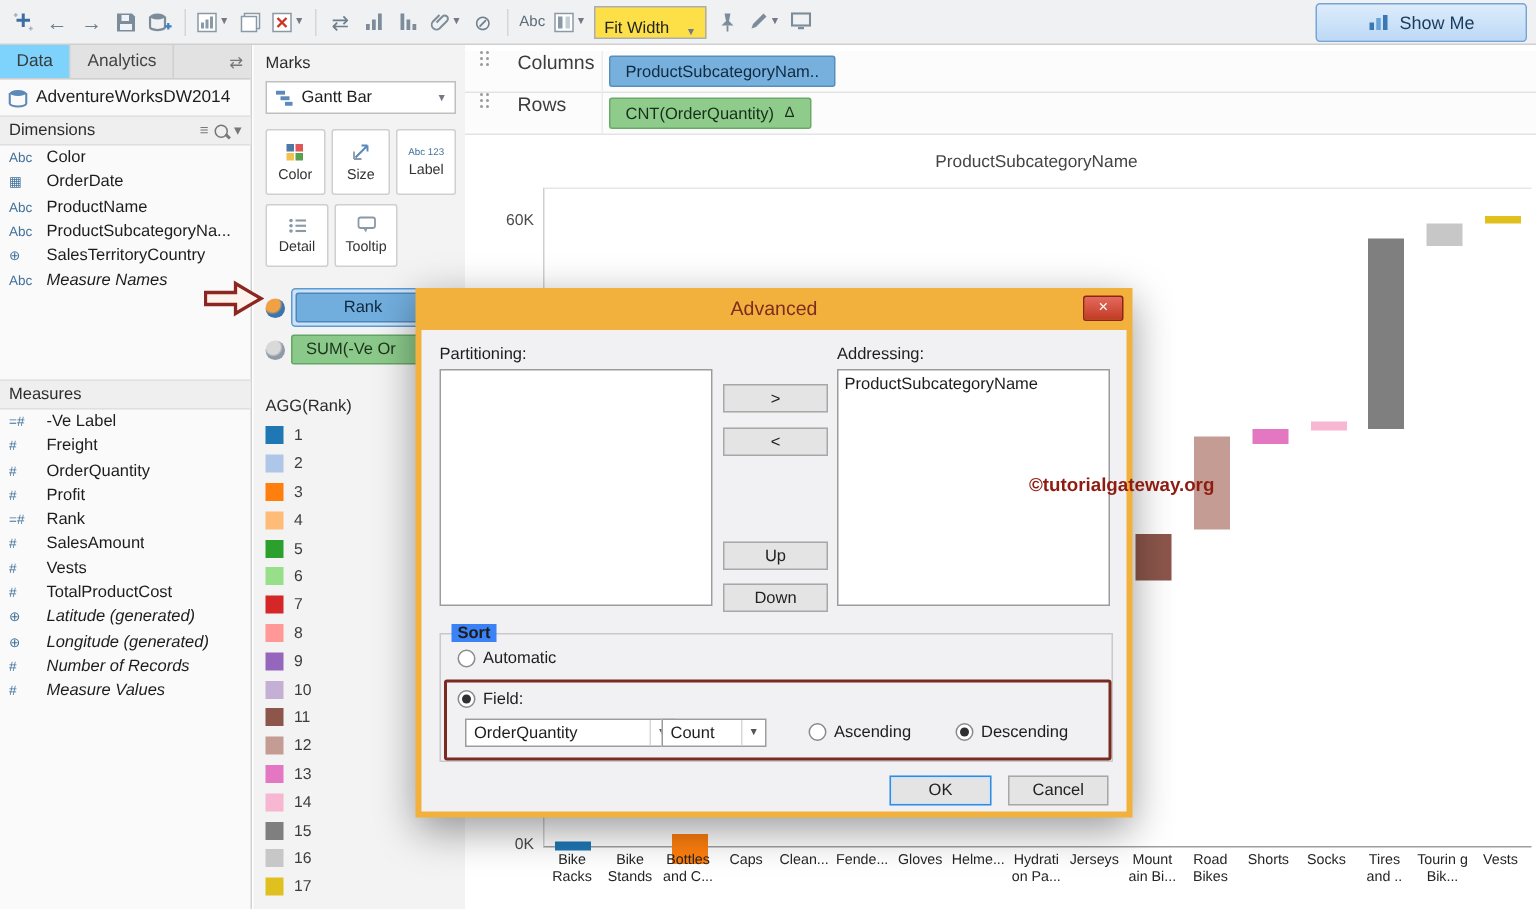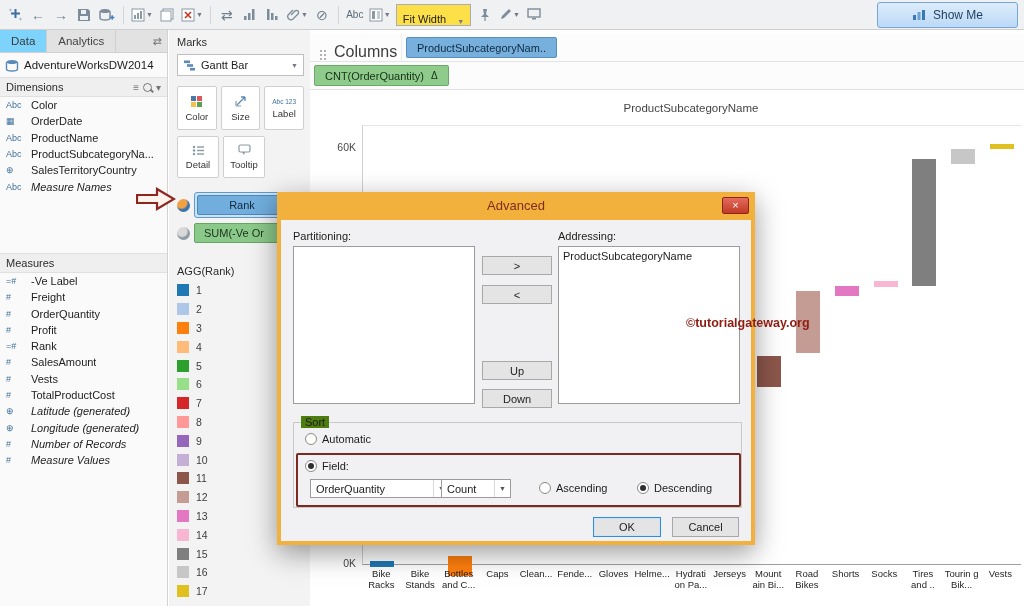--- a/index.html
+++ b/index.html
@@ -70,22 +70,22 @@
   .legend-title{height:16px;color:#2c2c2c;}
   .legend-item{display:flex;align-items:center;gap:7px;height:18.8px;}
   .swatch{width:12px;height:12px;flex:0 0 12px;}
   .legend-label{font-size:10.5px;color:#3d3d3d;}
 
   
   #canvas{position:absolute;left:310px;top:30px;width:714px;height:576px;background:#fff;}
   .shelf{position:absolute;left:0;width:100%;height:28px;display:flex;align-items:center;
          border-bottom:1px solid #e3e3e3;background:#fcfcfc;box-sizing:border-box;}
   #columns-shelf{top:4px;} #rows-shelf{top:32px;}
-  .shelf-label-box{width:92px;flex:0 0 92px;display:flex;align-items:flex-end;gap:7px;padding-left:10px;
-                   color:#3d3d3d;font-size:16px;height:100%;border-right:1px solid #ececec;box-sizing:border-box;}
+  .shelf-label-box{width:92px;flex:0 0 92px;display:flex;align-items:flex-start;gap:18px;padding-left:10px;
+                   color:#3d3d3d;font-size:13px;height:100%;border-right:1px solid #ececec;box-sizing:border-box;}
   .dots{position:relative;width:7px;height:11px;flex:0 0 7px;}
   .dots::before{content:"";position:absolute;left:0;top:0;width:2px;height:2px;border-radius:50%;background:#9a9a9a;
       box-shadow:0 4px 0 #9a9a9a,0 8px 0 #9a9a9a,4px 0 0 #9a9a9a,4px 4px 0 #9a9a9a,4px 8px 0 #9a9a9a;}
   .shelf-pill{height:19px;border-radius:2px;padding:0 10px;font-size:11px;display:flex;align-items:center;
               gap:7px;margin-left:4px;white-space:nowrap;}
   .shelf-pill.blue{background:#77b0dd;border:1px solid #568fbe;color:#0f2a40;}
   .shelf-pill.green{background:#8fcb8b;border:1px solid #6aa968;color:#16301a;}
   .pill-delta{font-size:10px;}
   #chart-title{position:absolute;left:52px;top:72px;width:658px;text-align:center;font-size:11.5px;color:#454545;}
   #plot{position:absolute;left:52px;top:95px;width:658px;height:438px;box-sizing:content-box;
@@ -109,21 +109,21 @@
              font-size:11px;line-height:15px;text-align:center;box-sizing:border-box;}
   .dlg-body{position:absolute;left:4px;right:4px;top:28px;bottom:4px;background:#f1f0f2;}
   .dlg-label{position:absolute;font-size:11px;color:#1d1d1d;}
   .dlg-list{position:absolute;background:#fff;border:1px solid #9c9c9c;box-sizing:border-box;
             font-size:11px;color:#1d1d1d;padding:2px 4px;overflow:hidden;}
   .dlg-list-item{height:14px;line-height:14px;}
   .dlg-btn{position:absolute;background:#e4e4e4;border:1px solid #a8a8a8;box-sizing:border-box;
            font-size:11px;color:#222;text-align:center;line-height:18px;}
   .dlg-btn.default{border:1px solid #2f8be4;box-shadow:inset 0 0 0 1px #cfe3f7;}
   .grp{position:absolute;border:1px solid #c9c9c9;}
-  .grp-label{position:absolute;background:#4d7c0f;padding:0 4px;font-size:11px;color:#1d1d1d;}
+  .grp-label{position:absolute;background:#3b82f6;padding:0 4px;font-size:11px;color:#1d1d1d;font-weight:bold;}
   .radio{position:absolute;display:flex;align-items:center;gap:5px;font-size:11px;color:#1d1d1d;}
   .rb{width:12px;height:12px;border:1px solid #8a8a8a;border-radius:50%;background:#fff;
       box-sizing:border-box;position:relative;flex:0 0 12px;}
   .rb.on::after{content:"";position:absolute;left:2px;top:2px;right:2px;bottom:2px;background:#2f2f2f;border-radius:50%;}
   .field-hl{position:absolute;border:2px solid #7a2a20;border-radius:2px;}
   .dd{position:absolute;background:#fff;border:1px solid #9c9c9c;display:flex;align-items:center;
       font-size:11px;color:#1d1d1d;padding:0 0 0 5px;box-sizing:border-box;}
   .dd .cv{flex:1;overflow:hidden;white-space:nowrap;}
   .dd .da{width:15px;height:100%;display:flex;align-items:center;justify-content:center;
           font-size:7px;color:#555;border-left:1px solid #d8d8d8;}
@@ -487,20 +487,24 @@
 
   <div id="canvas">
     <div class="shelf" id="columns-shelf">
       <span class="shelf-label-box">
         <span class="dots"></span>
         <span>Columns</span>
       </span>
       <span class="shelf-pill blue">ProductSubcategoryNam..</span>
     </div>
     <div class="shelf" id="rows-shelf">
+      <span class="shelf-label-box">
+        <span class="dots"></span>
+        <span>Rows</span>
+      </span>
       <span class="shelf-pill green">
         <span>CNT(OrderQuantity)</span>
         <span class="pill-delta">Δ</span>
       </span>
     </div>
     <div id="chart-title">ProductSubcategoryName</div>
     <div id="y-axis">
         <div class="y-tick" style="top: 111px;">60K</div>
         <div class="y-tick" style="top: 527px;">0K</div>
       </div>

